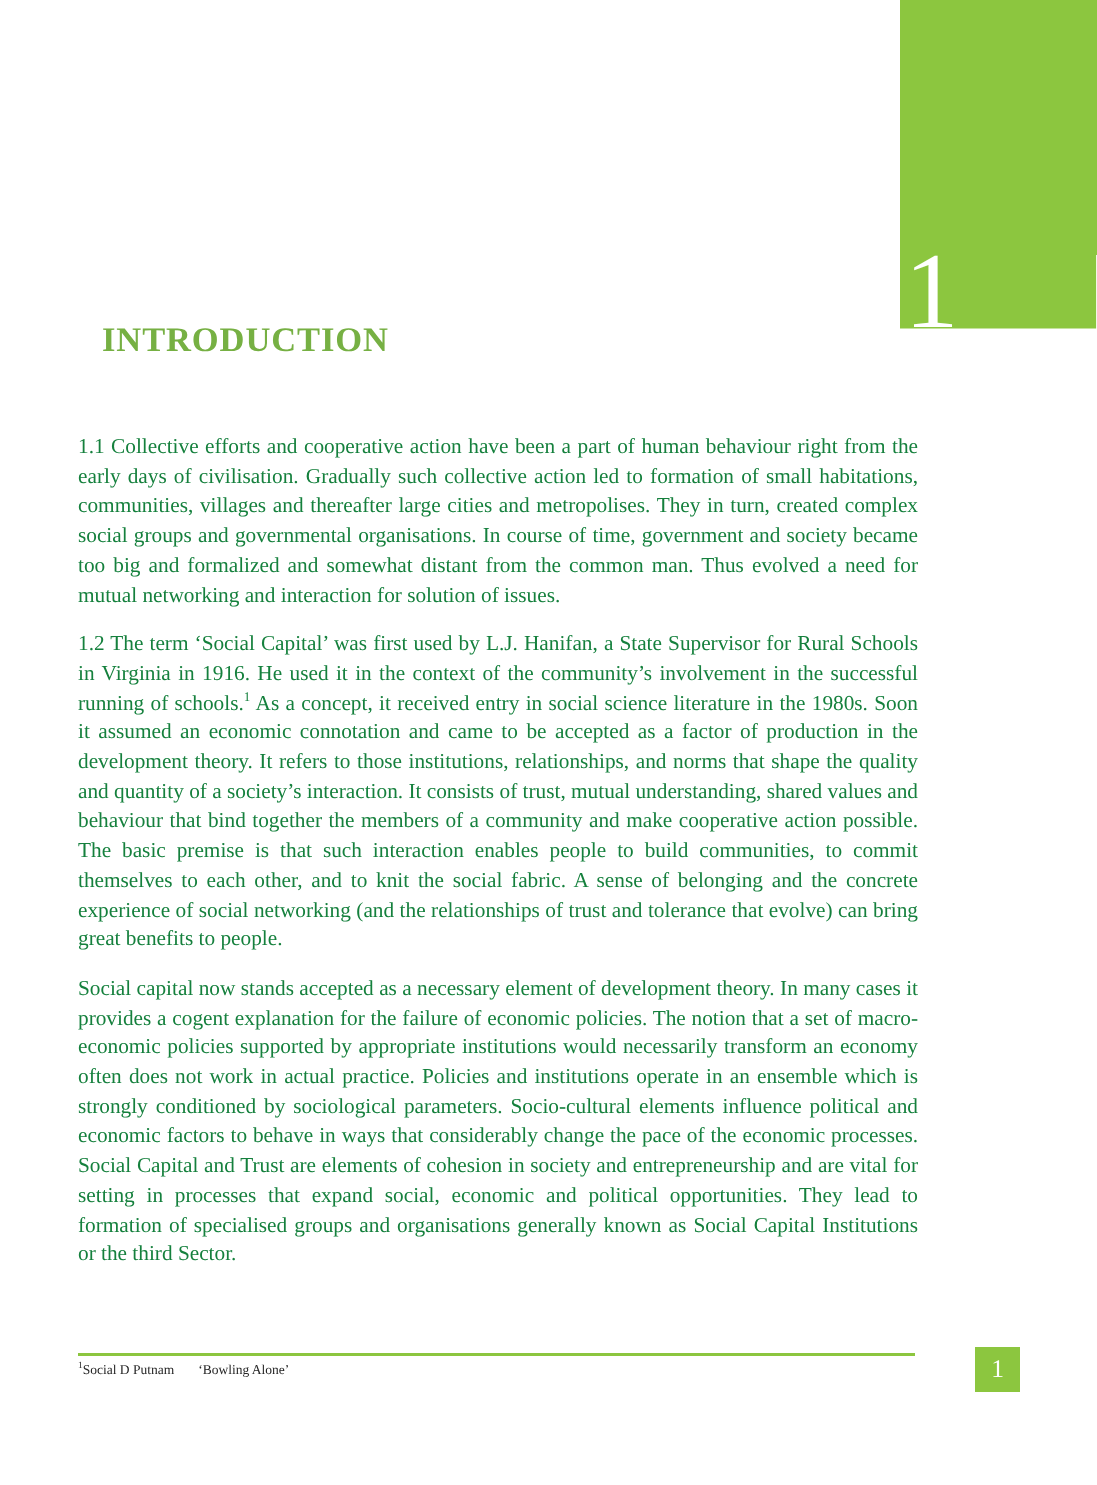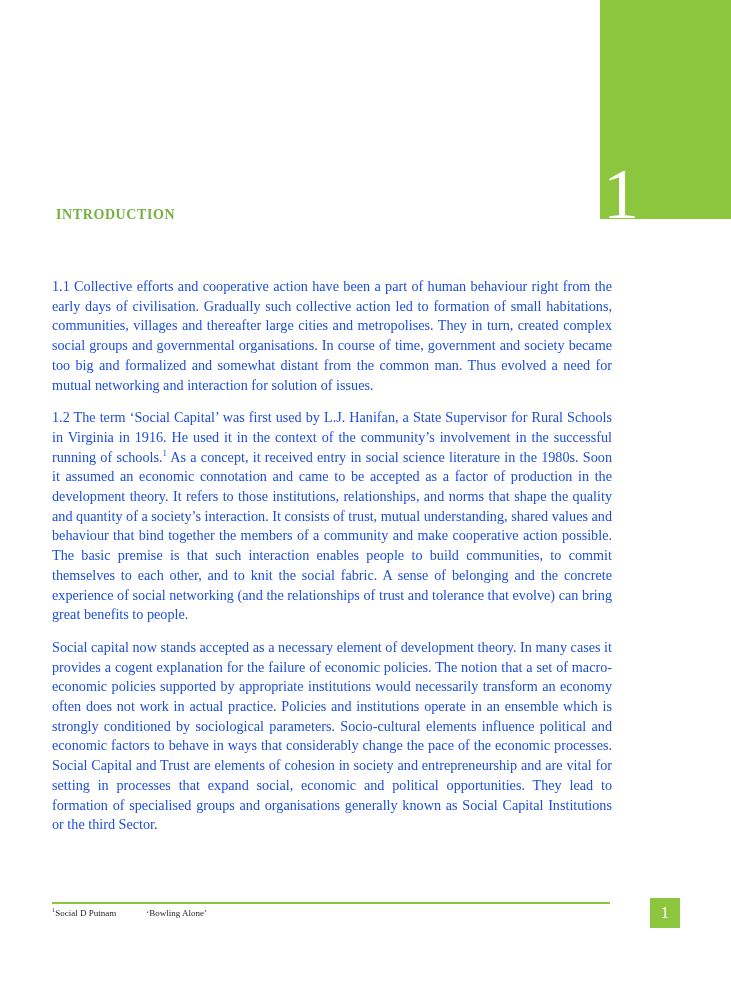--- a/index.html
+++ b/index.html
@@ -28,33 +28,33 @@
     line-height: 1;
     color: #ffffff;
   }
   .content {
     position: absolute;
     left: 52px;
     top: 200px;
     width: 560px;
   }
   .page-title {
-    margin: 4px;
-    font-size: 14px;
+    margin: 16px;
+    font-size: 23px;
     line-height: 22px;
     font-weight: bold;
     letter-spacing: 0.6px;
     color: var(--heading_green, #76B043);
   }
   .body-text p {
     margin: 13px 0 0 0;
     font-size: 14.2px;
     line-height: 19.7px;
     text-align: justify;
-    color: #1d4ed8;
+    color: #15803d;
   }
   .body-text p.first { margin-top: 51px; }
   .body-text sup.fn-ref {
     font-size: 0.62em;
     line-height: 0;
     vertical-align: super;
   }
   .footnote-rule {
     position: absolute;
     left: 52px;
@@ -69,21 +69,21 @@
     top: 907px;
     font-size: 9px;
     line-height: 12px;
     color: #262626;
   }
   .footnote sup {
     font-size: 0.7em;
     line-height: 0;
     vertical-align: super;
   }
-  .footnote .work { margin-left: 30px; }
+  .footnote .work { margin-left: 16px; }
   .page-badge {
     position: absolute;
     left: 650px;
     top: 898px;
     width: 30px;
     height: 30px;
     background: var(--accent_green, #8CC63F);
     color: #ffffff;
     font-size: 17px;
     display: flex;

